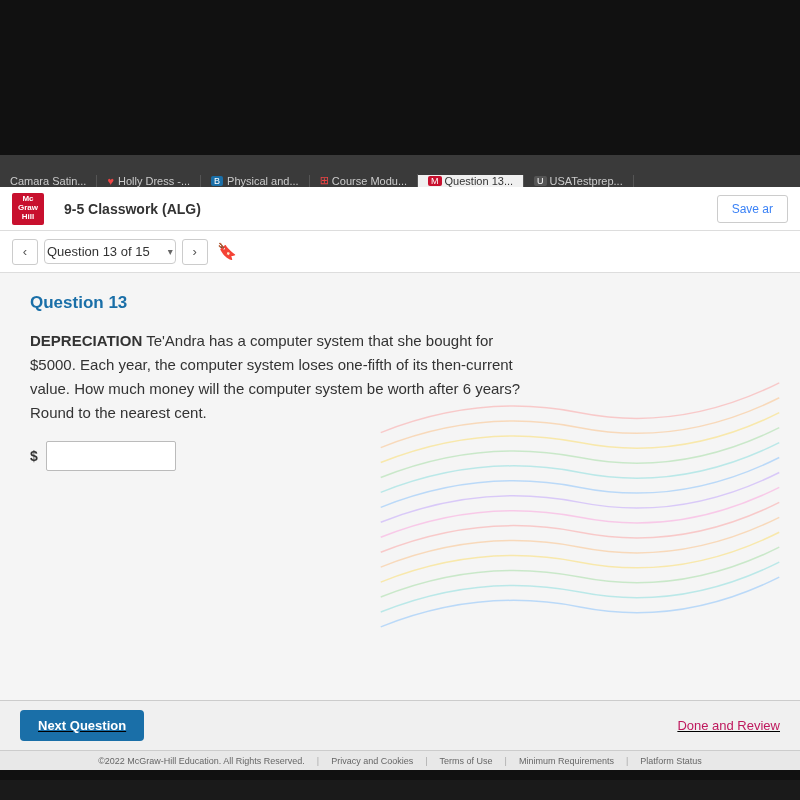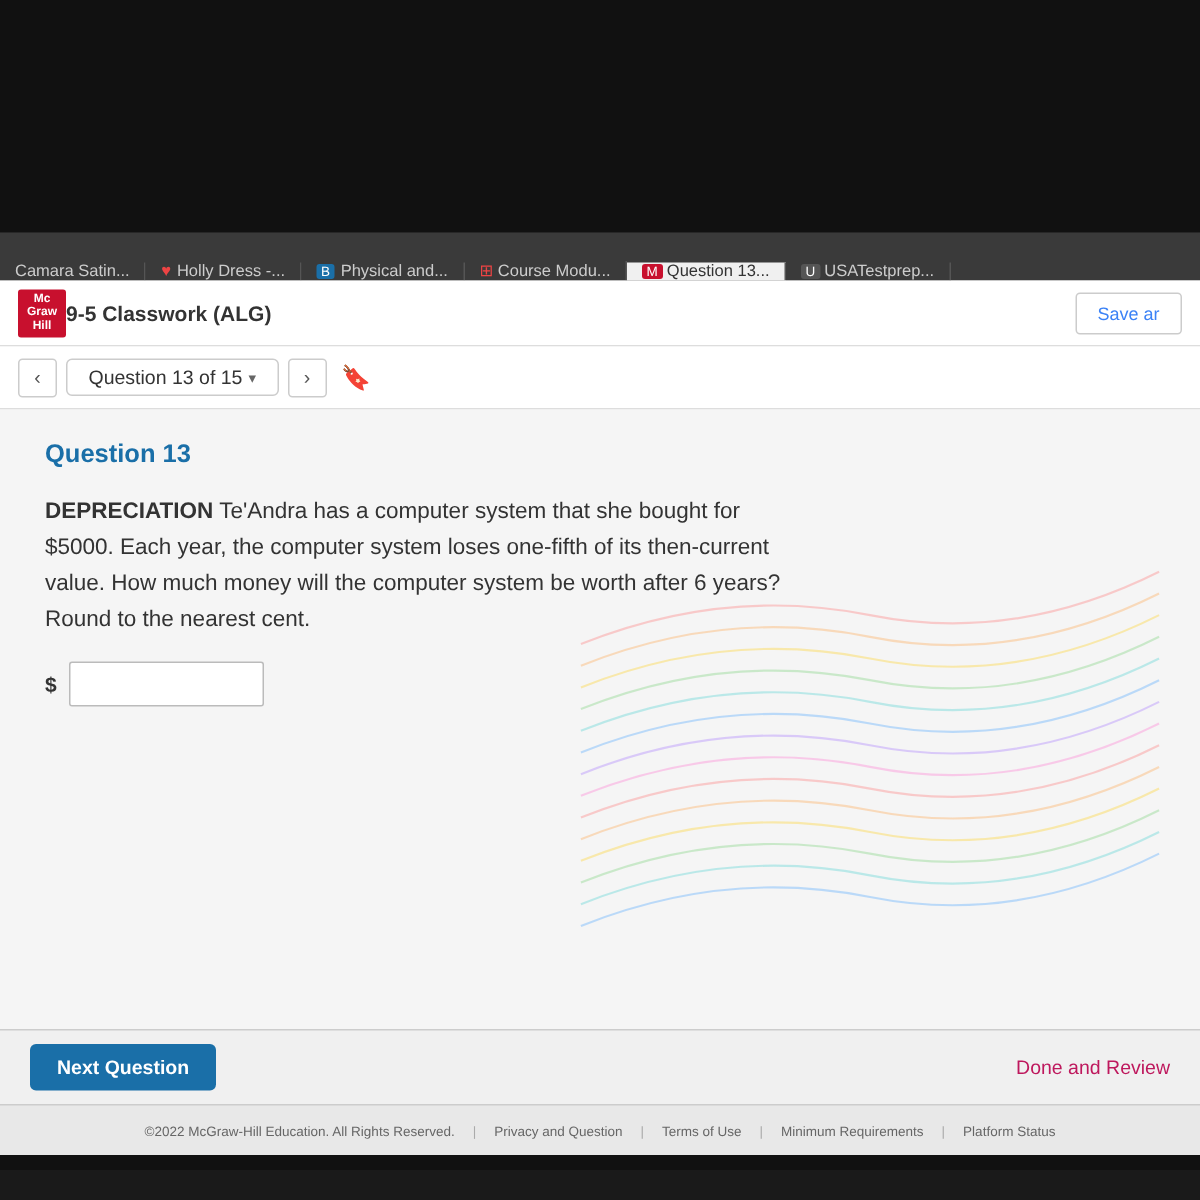--- a/index.html
+++ b/index.html
@@ -61,21 +61,21 @@
       background: #fff;
       border-bottom: 1px solid #ddd;
       display: flex;
       align-items: center;
       justify-content: space-between;
       padding: 0 12px;
     }
     .logo-box {
       display: flex;
       align-items: center;
-      gap: 0;
+      gap: 20px;
     }
     .logo-icon {
       width: 32px;
       height: 32px;
       background: #c8102e;
       display: flex;
       flex-direction: column;
       align-items: center;
       justify-content: center;
       border-radius: 2px;
@@ -121,24 +121,24 @@
       display: flex;
       align-items: center;
       justify-content: center;
       font-size: 13px;
       color: #555;
       cursor: pointer;
     }
     .question-selector {
       display: flex;
       align-items: center;
-      gap: 4px;
+      gap: 18px;
       border: 1px solid #ccc;
       border-radius: 4px;
-      padding: 4px 14px;
+      padding: 4px 2px;
       font-size: 13px;
       color: #333;
       background: #fff;
       cursor: pointer;
     }
     .chevron-down {
       font-size: 10px;
       color: #666;
     }
     .bookmark-icon {
@@ -209,20 +209,21 @@
     
     .bottom-bar {
       width: 100%;
       height: 50px;
       background: #f0f0f0;
       border-top: 1px solid #ccc;
       display: flex;
       align-items: center;
       justify-content: space-between;
       padding: 0 20px;
+      text-decoration: underline;
     }
     .next-btn {
       padding: 8px 18px;
       background: #1a6fa8;
       color: #fff;
       border: none;
       border-radius: 4px;
       font-size: 13px;
       font-weight: bold;
       cursor: pointer;
@@ -232,21 +233,21 @@
       color: #be185d;
       background: none;
       border: none;
       cursor: pointer;
       font-weight: 500;
     }
 
     
     .copyright-bar {
       width: 100%;
-      height: 34px;
+      height: 20px;
       background: #e8e8e8;
       display: flex;
       align-items: center;
       justify-content: center;
       gap: 12px;
       font-size: 9px;
       color: #666;
       border-top: 1px solid #ccc;
     }
     .copyright-bar span {
@@ -362,21 +363,21 @@
   </div>
 
   <div class="bottom-bar">
     <button class="next-btn">Next Question</button>
     <button class="done-review-btn">Done and Review</button>
   </div>
 
   <div class="copyright-bar">
     <span>©2022 McGraw-Hill Education. All Rights Reserved.</span>
     <span class="sep">|</span>
-    <span>Privacy and Question</span>
+    <span>Privacy and Cookies</span>
     <span class="sep">|</span>
     <span>Terms of Use</span>
     <span class="sep">|</span>
     <span>Minimum Requirements</span>
     <span class="sep">|</span>
     <span>Platform Status</span>
   </div>
 
 </div>
 

